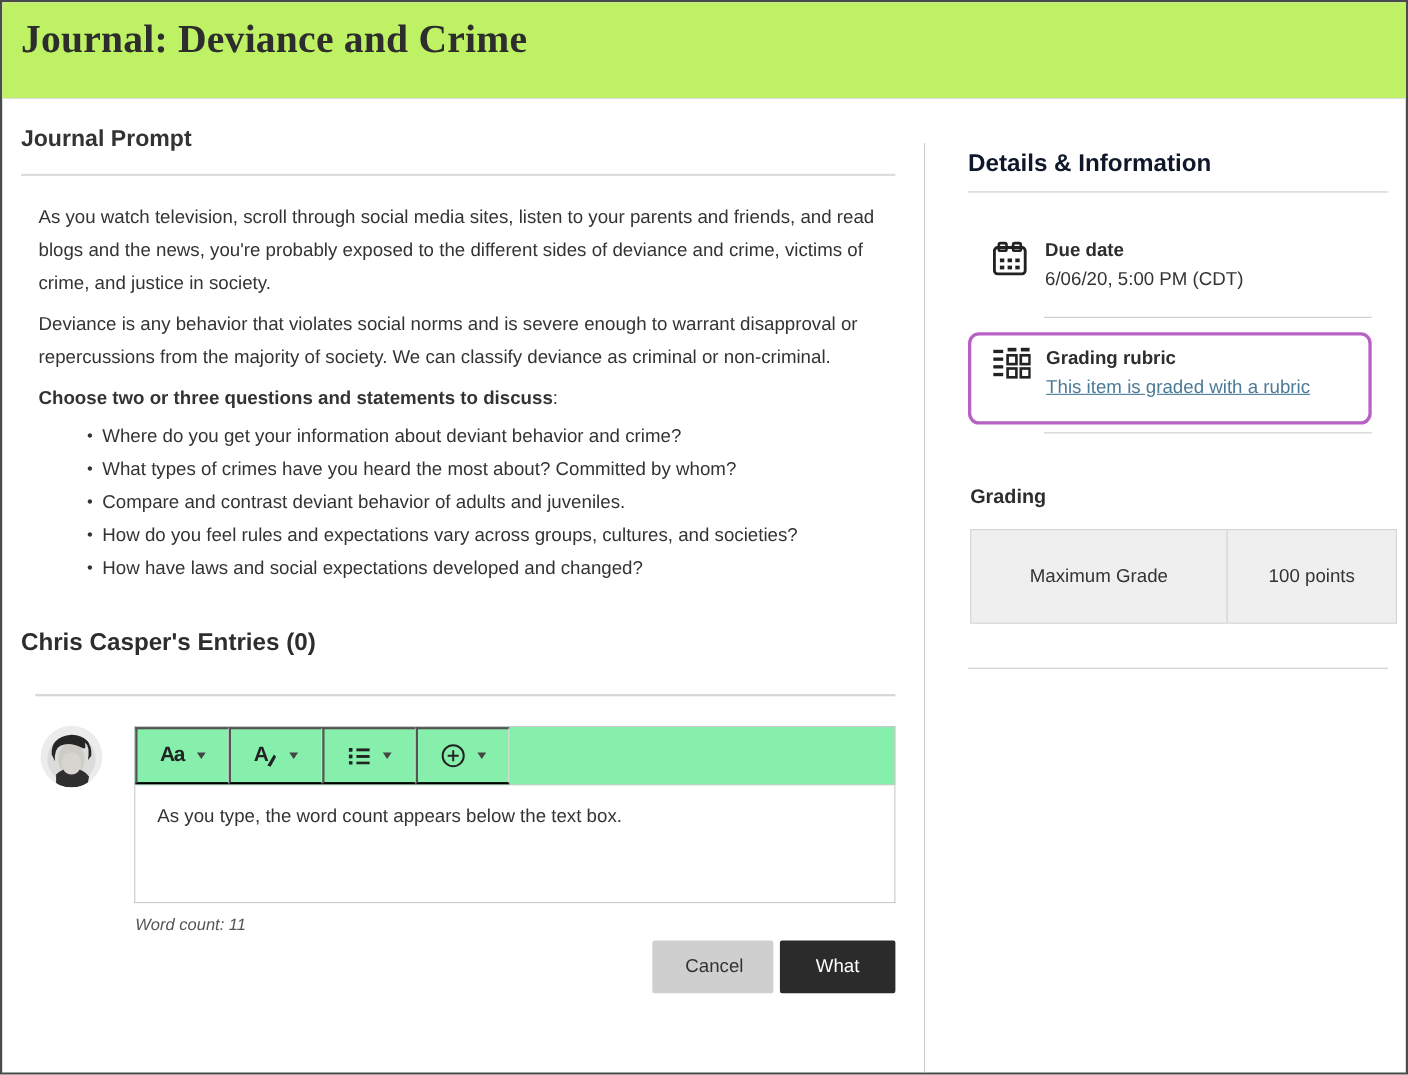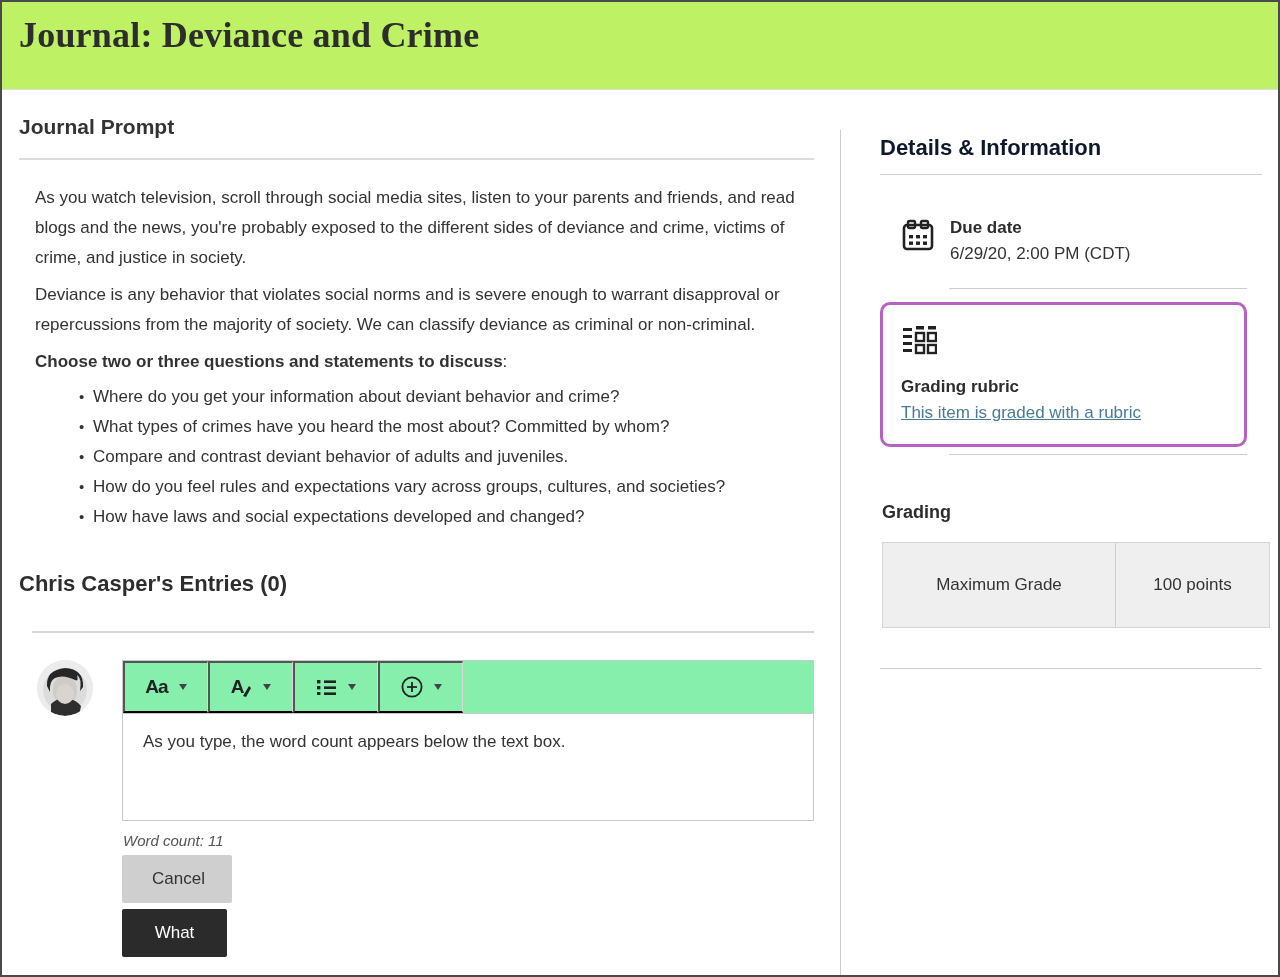--- a/index.html
+++ b/index.html
@@ -71,42 +71,42 @@
   .caret {
     width:0; height:0; border-left:4.5px solid transparent;
     border-right:4.5px solid transparent; border-top:6px solid #444;
   }
   .textbox {
     border:1px solid #c9c9c9; border-top:none; height:107px;
     padding:18px 20px; font-size:17px; color:#333; background:#fff;
   }
   .word-count { margin:11px 0 0 1px; font-style:italic; font-size:15px; color:#555; }
 
-  .actions { display:flex; justify-content:flex-end; gap:6px; margin-top:6px;flex-direction:column; }
+  .actions { display:flex; justify-content:flex-end; gap:6px; margin-top:6px; }
   .btn {
     height:48px; border:none; border-radius:2px; font-size:17px;
     font-family:inherit; cursor:pointer; padding:0 30px;
   }
   .btn-cancel { background:#cfcfcf; color:#333; width:110px; }
   .btn-post { background:#2b2b2b; color:#fff; width:105px; }
 
   
   .sb-heading {
     font-size:22px; font-weight:700; color:#0f172a;
     margin-top:45px; padding-bottom:13px; border-bottom:1px solid #ccc;
   }
   .due-row { display:flex; margin-top:40px; gap:14px; }
   .due-icon { flex:none; margin-left:20px; margin-top:2px; }
   .due-label { font-size:17px; font-weight:700; color:#2d2d2d; line-height:26px; }
   .due-value { font-size:17px; color:#333; line-height:26px; }
   .sb-div { border:none; border-top:1px solid #ccc; margin:21px 15px 0 69px; }
 
   .rubric-box {
     margin-top:13px; margin-right:15px; border:3px solid #b761c4;
-    border-radius:10px; padding:18px 10px 18px 18px; display:flex; gap:14px;flex-direction:column;
+    border-radius:10px; padding:8px 10px 18px 18px; display:flex; gap:14px;
   }
   .rubric-icon { flex:none; margin-top:3px; }
   .rubric-label { font-size:17px; font-weight:700; color:#2d2d2d; line-height:26px; }
   .rubric-link { font-size:17px; color:#4a7b96; line-height:26px; text-decoration:underline; cursor:pointer; }
   .sb-div2 { border:none; border-top:1px solid #ccc; margin:7px 15px 0 69px; }
 
   .grading-heading { font-size:18px; font-weight:700; color:#2d2d2d; margin-top:47px; margin-left:2px; }
   .grade-table {
     display:flex; margin-top:19px; margin-left:2px; width:388px; height:86px;
     border:1px solid #d4d4d4; background:#efefef;
@@ -239,21 +239,21 @@
         <rect x="21" y="4" width="7" height="7" rx="1.5" fill="none" stroke="#222" stroke-width="2.4"></rect>
         <rect x="9" y="18" width="4" height="3.4" fill="#222"></rect>
         <rect x="16" y="18" width="4" height="3.4" fill="#222"></rect>
         <rect x="23" y="18" width="4" height="3.4" fill="#222"></rect>
         <rect x="9" y="24.5" width="4" height="3.4" fill="#222"></rect>
         <rect x="16" y="24.5" width="4" height="3.4" fill="#222"></rect>
         <rect x="23" y="24.5" width="4" height="3.4" fill="#222"></rect>
       </svg>
       <div>
         <div class="due-label">Due date</div>
-        <div class="due-value">6/29/20, 2:00 PM (CDT)</div>
+        <div class="due-value">6/06/20, 5:00 PM (CDT)</div>
       </div>
     </div>
 
     <hr class="sb-div">
 
     <div class="rubric-box">
       <svg class="rubric-icon" width="36" height="34" viewBox="0 0 36 34">
         <rect x="2" y="2" width="9" height="3" fill="#222"></rect>
         <rect x="2" y="9" width="9" height="3" fill="#222"></rect>
         <rect x="2" y="16" width="9" height="3" fill="#222"></rect>

